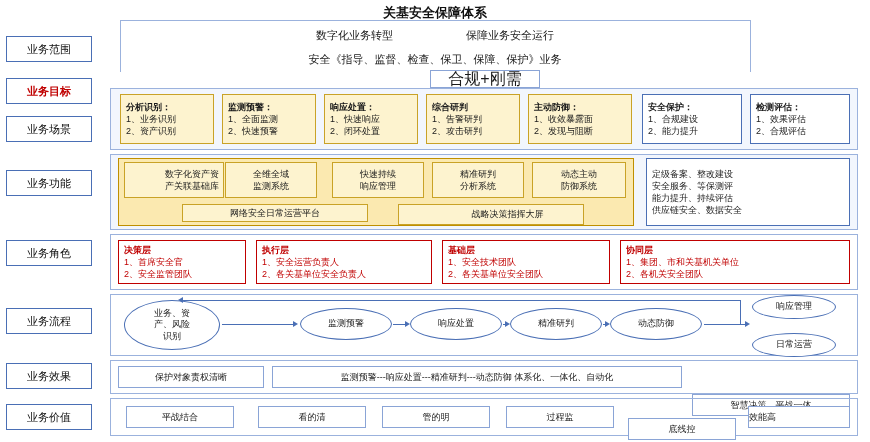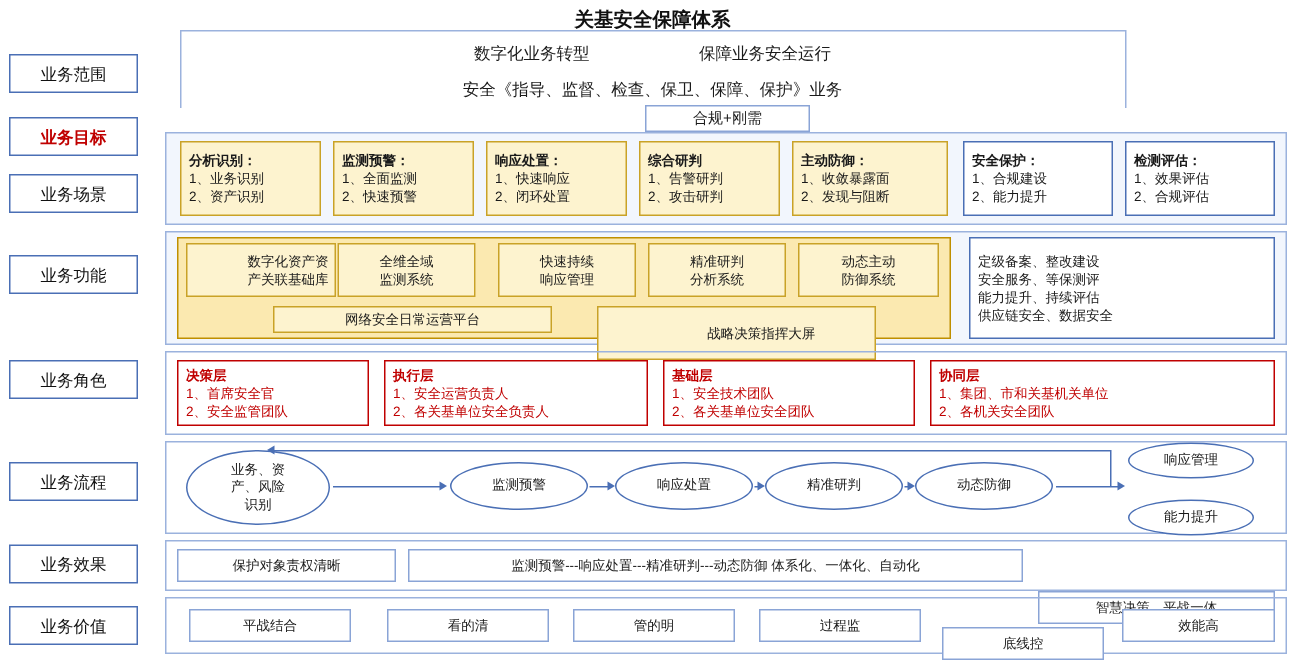--- a/index.html
+++ b/index.html
@@ -75,21 +75,21 @@
     <span style="margin-right:70px;">数字化业务转型</span>
     <span>保障业务安全运行</span>
   </div>
   <div class="sub2">安全《指导、监督、检查、保卫、保障、保护》业务</div>
 
   <div class="hline" style="left:120px;top:20px;width:630px;"></div>
   <div class="vline" style="left:120px;top:20px;height:52px;"></div>
   <div class="vline" style="left:750px;top:20px;height:52px;"></div>
 
   <div class="box plain c" style="left:430px;top:70px;width:110px;height:18px;">
-    <div style="text-align:center;font-size:10px;">合规+刚需</div>
+    <div style="text-align:center;font-size:16px;">合规+刚需</div>
   </div>
 
   <div class="row-label" style="top:36px;height:26px;">
     <span>业务范围</span>
   </div>
   <div class="row-label accent" style="top:78px;height:26px;">
     <span>业务目标</span>
   </div>
   <div class="row-label" style="top:116px;height:26px;">
     <span>业务场景</span>
@@ -168,21 +168,21 @@
     <div>分析系统</div>
   </div>
   <div class="box yellow c lh" style="left:532px;top:162px;width:94px;height:36px;">
     <div>动态主动</div>
     <div>防御系统</div>
   </div>
 
   <div class="box yellow c" style="left:182px;top:204px;width:186px;height:18px;">
     <div style="text-align:center;">网络安全日常运营平台</div>
   </div>
-  <div class="box yellow c" style="left:398px;top:204px;width:186px;height:36px;padding-left:33px;">
+  <div class="box yellow c" style="left:398px;top:204px;width:186px;height:21px;padding-left:33px;">
     <div style="text-align:center;">战略决策指挥大屏</div>
   </div>
 
   <div class="box pad lh" style="left:646px;top:158px;width:204px;height:68px;border:1px solid #4a6fb5;background:#fff;">
     <div>定级备案、整改建设</div>
     <div>安全服务、等保测评</div>
     <div>能力提升、持续评估</div>
     <div>供应链安全、数据安全</div>
   </div>
 
@@ -227,21 +227,21 @@
   <div class="ellipse" style="left:510px;top:308px;width:92px;height:32px;">
     <span>精准研判</span>
   </div>
   <div class="ellipse" style="left:610px;top:308px;width:92px;height:32px;">
     <span>动态防御</span>
   </div>
   <div class="ellipse" style="left:752px;top:295px;width:84px;height:24px;">
     <span>响应管理</span>
   </div>
   <div class="ellipse" style="left:752px;top:333px;width:84px;height:24px;">
-    <span>能力提升</span>
+    <span>日常运营</span>
   </div>
 
   <div class="arrow-line" style="left:222px;top:324px;width:72px;"></div>
   <div class="arrow-head" style="left:293px;top:321px;"></div>
   <div class="arrow-line" style="left:393px;top:324px;width:14px;"></div>
   <div class="arrow-head" style="left:405px;top:321px;"></div>
   <div class="arrow-line" style="left:503px;top:324px;width:4px;"></div>
   <div class="arrow-head" style="left:505px;top:321px;"></div>
   <div class="arrow-line" style="left:603px;top:324px;width:4px;"></div>
   <div class="arrow-head" style="left:605px;top:321px;"></div>
@@ -273,16 +273,16 @@
   <div class="box plain c" style="left:382px;top:406px;width:108px;height:22px;">
     <div style="text-align:center;">管的明</div>
   </div>
   <div class="box plain c" style="left:506px;top:406px;width:108px;height:22px;">
     <div style="text-align:center;">过程监</div>
   </div>
   <div class="box plain c" style="left:628px;top:418px;width:108px;height:22px;">
     <div style="text-align:center;">底线控</div>
   </div>
   <div class="box plain c" style="left:748px;top:406px;width:102px;height:22px;">
-    <div style="text-align:center;">效能高</div>
+    <div style="text-align:left;">效能高</div>
   </div>
 
 </div>
 
 </body></html>

